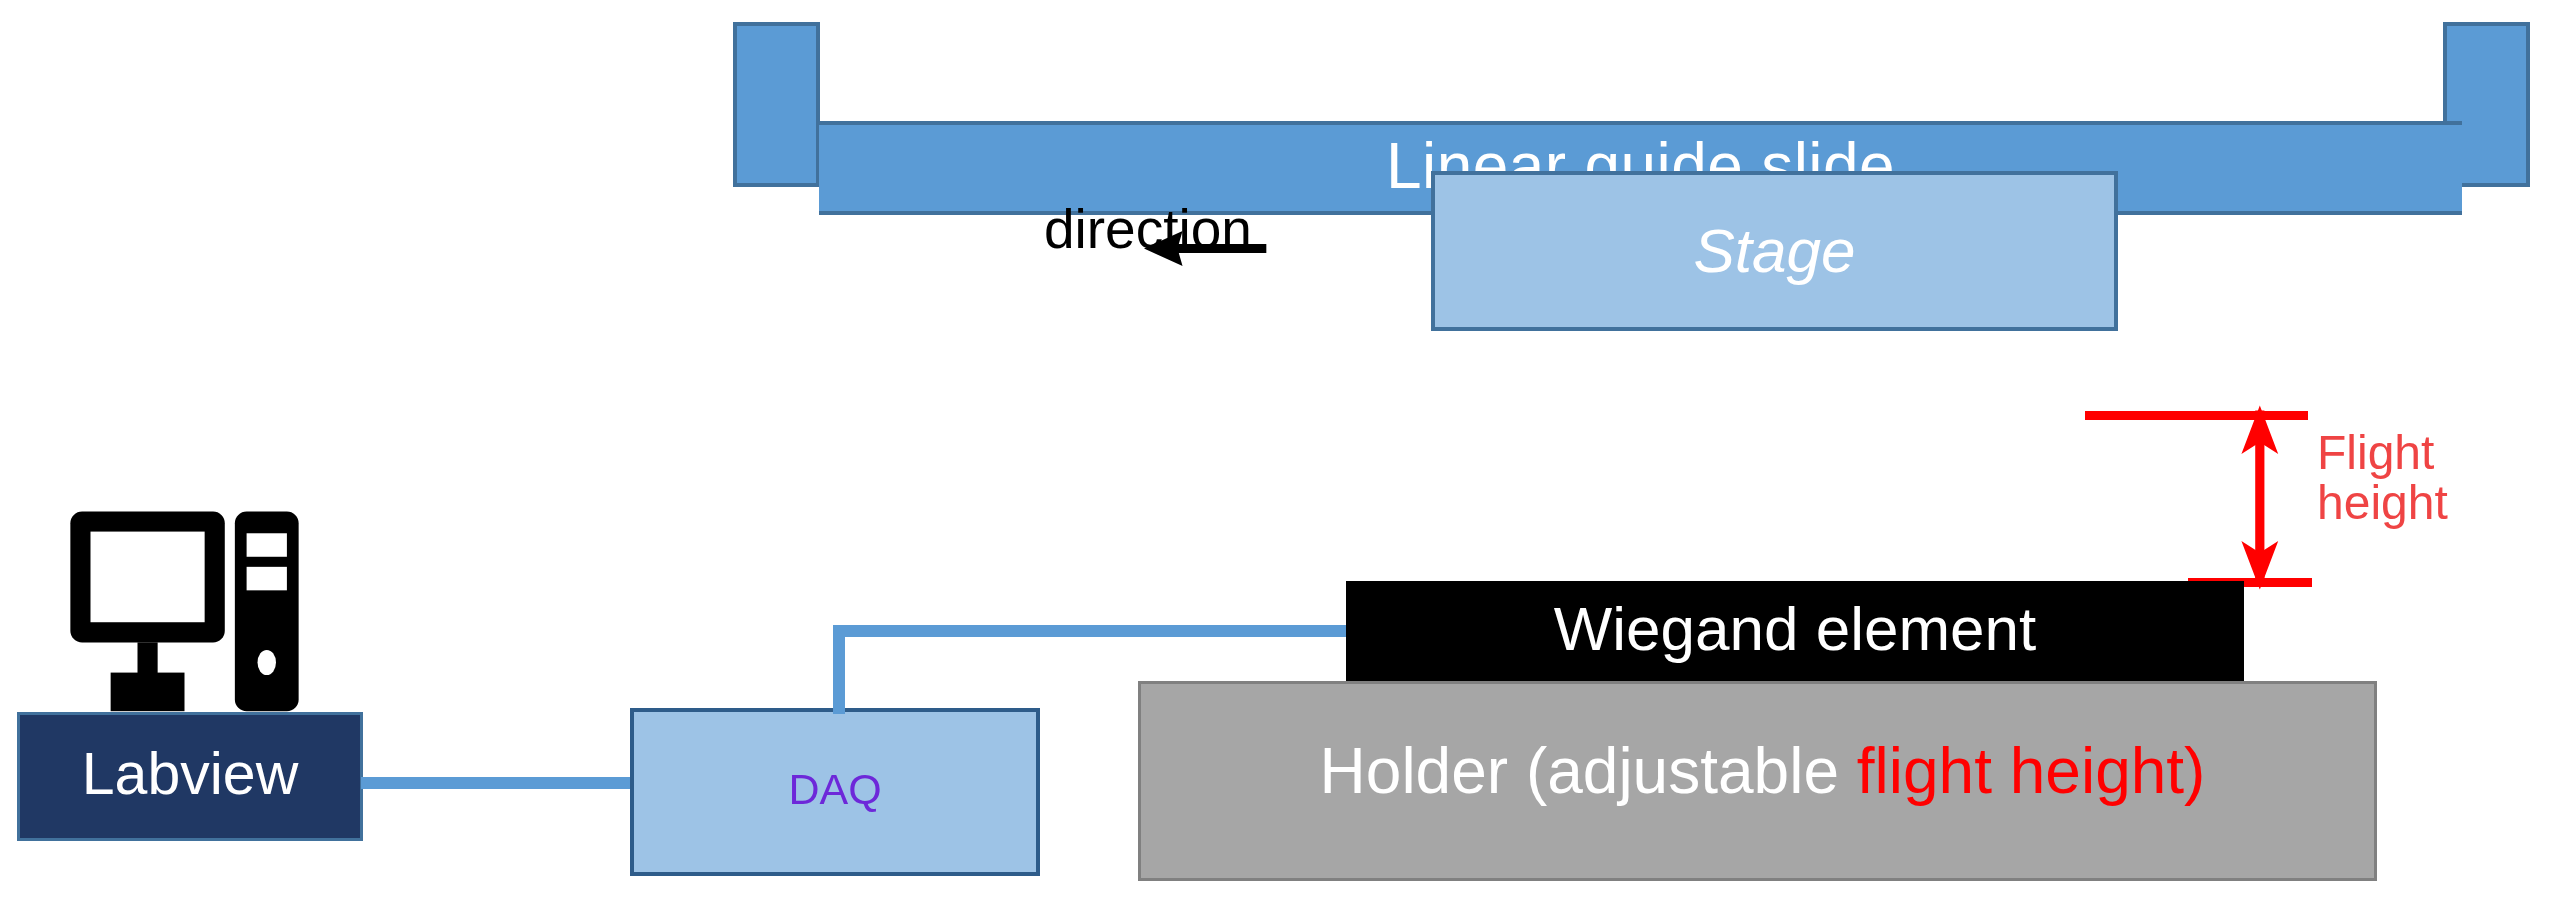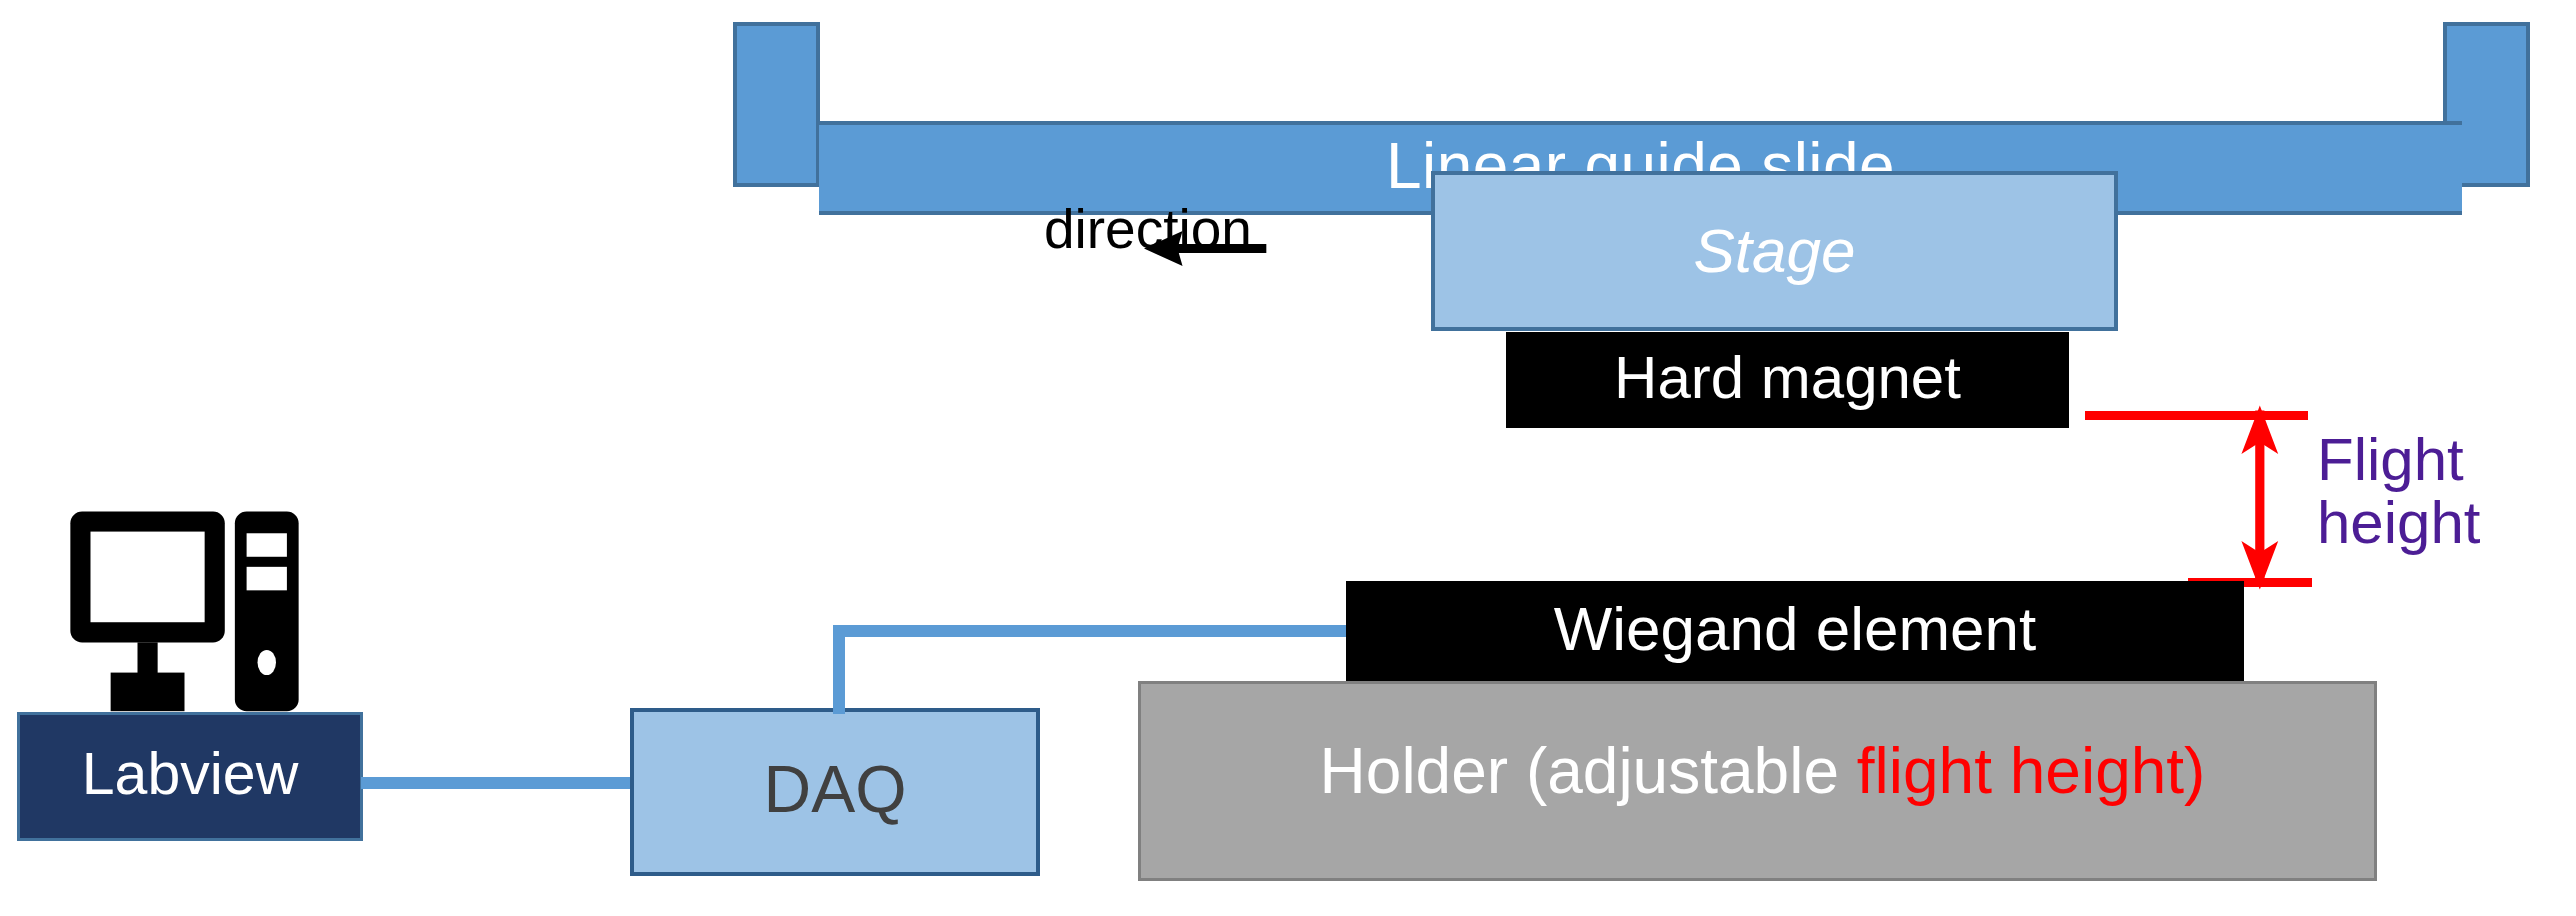--- a/index.html
+++ b/index.html
@@ -109,22 +109,22 @@
   .red-rule.top    { left: 2085px; top: 411px;  width: 223px; }
   .red-rule.bottom { left: 2188px; top: 578px;  width: 124px; }
   .flight-dim {
     left: 2218px; top: 405px;
     width: 92px; height: 185px;
     overflow: visible;
   }
   .flight-label {
     left: 2317px; top: 428px;
     width: 260px;
-    color: #4c1d95;
-    font-size: 60px;
+    color: #ef4444;
+    font-size: 48px;
     line-height: 1.05;
     text-align: left;
   }
 
   
   .computer-icon {
     left: 67px; top: 508px;
     width: 235px; height: 210px;
   }
 
@@ -150,22 +150,22 @@
     left: 630px; top: 708px;
     width: 410px; height: 168px;
     background: #9DC3E6;
     border: 4.2px solid #2E5C8A;
     box-sizing: border-box;
     display: flex;
     align-items: center;
     justify-content: center;
   }
   .daq-label {
-    color: #404040;
-    font-size: 66px;
+    color: #6d28d9;
+    font-size: 43px;
     line-height: 1;
     white-space: nowrap;
     transform: translateY(-3.4px);
   }
 
   
   .wire { background: #5B9BD5; }
   .wire-h { height: 11.8px; }
   .wire-v { width: 11.8px; }
   .wire-labview-daq { left: 361px; top: 777px; width: 271px; }
@@ -225,23 +225,20 @@
   </div>
 
   <div class="abs moving-text">
     <div>direction</div>
   </div>
   <svg class="abs moving-arrow" viewBox="0 0 148 46">
     <line x1="146" y1="23" x2="36" y2="23" stroke="#000000" stroke-width="11"></line>
     <polygon points="0,23 46,2 40,23 46,44" fill="#000000"></polygon>
   </svg>
 
-  <div class="abs hard-magnet">
-    <span class="hard-magnet-label">Hard magnet</span>
-  </div>
 
   <div class="abs red-rule top"></div>
   <div class="abs red-rule bottom"></div>
   <svg class="abs flight-dim" viewBox="0 0 110 220">
     <line x1="50" y1="6" x2="50" y2="214" stroke="#FF0000" stroke-width="11"></line>
     <polygon points="50,0 28,58 50,44 72,58" fill="#FF0000"></polygon>
     <polygon points="50,220 28,162 50,176 72,162" fill="#FF0000"></polygon>
   </svg>
   <div class="abs flight-label">
     <div>Flight</div>

